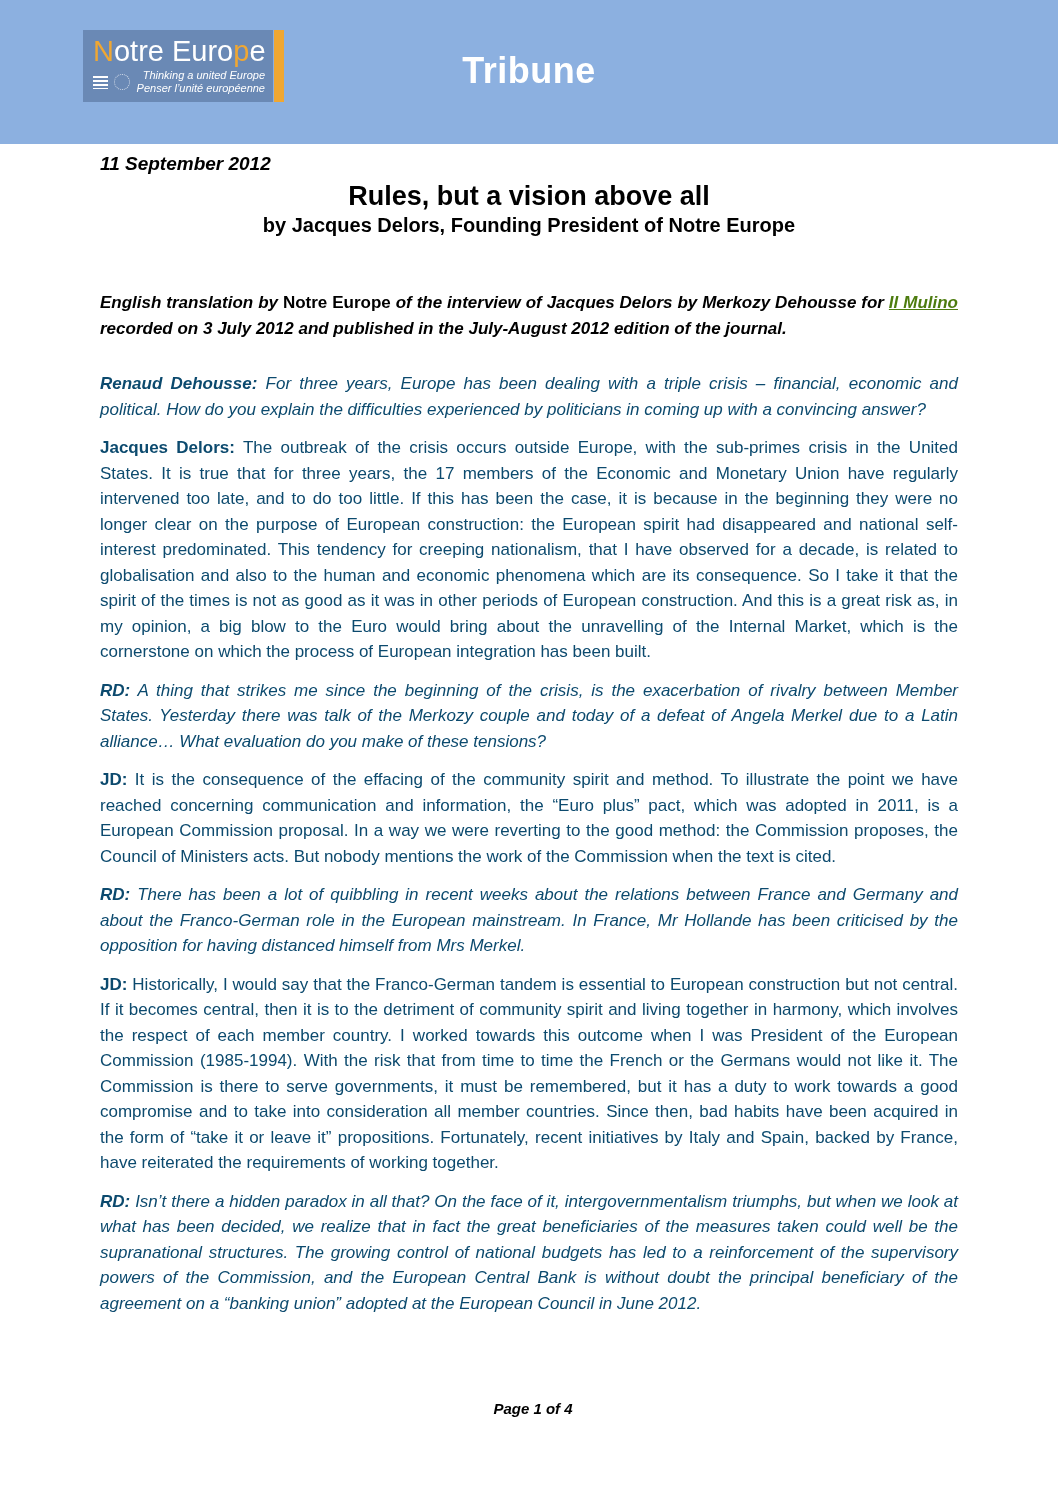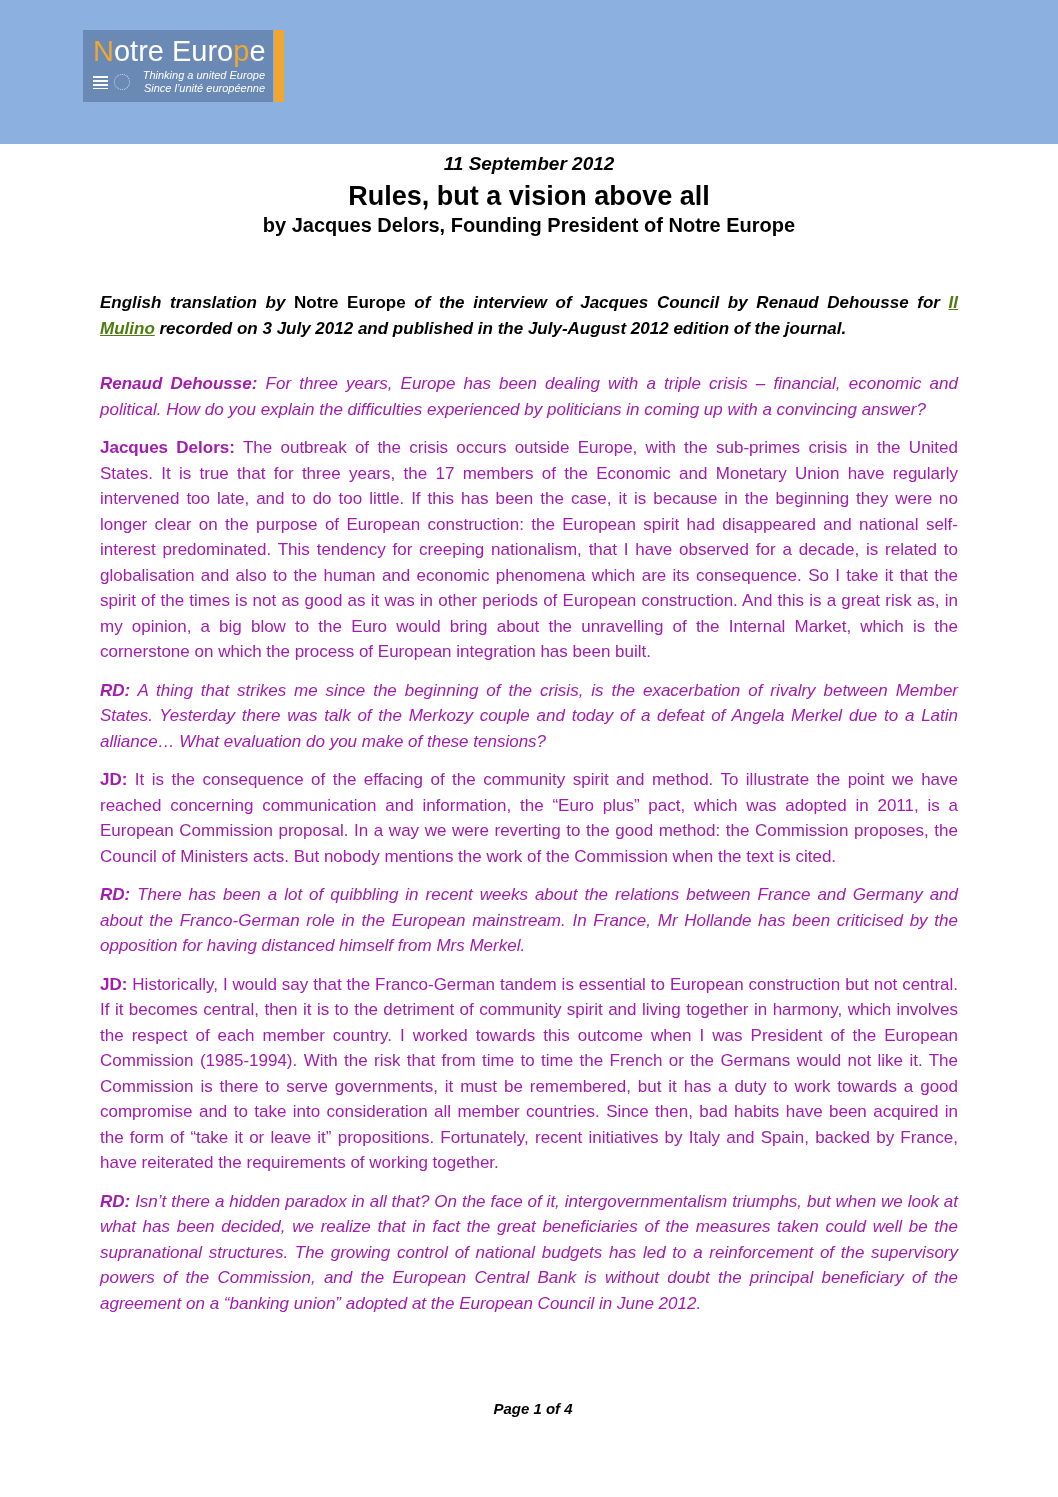--- a/index.html
+++ b/index.html
@@ -89,21 +89,21 @@
     line-height:13px;
     white-space:nowrap;
   }
 
   
   .content{
     padding:0 100px;
   }
   .doc-date{
     margin-top:9px;
-    text-align:center;
+    text-align:left;
     font-size:19px;
     font-weight:bold;
     font-style:italic;
     color:#000000;
   }
   .doc-title{
     margin-top:6px;
     text-align:center;
     font-size:27px;
     font-weight:bold;
@@ -130,21 +130,21 @@
   .intro a{
     color:#4d7c0f;
     text-decoration:underline;
   }
   .qa{
     margin-top:13px;
     margin-bottom:13px;
     text-align:justify;
     font-size:17px;
     line-height:25.5px;
-    color:#a21caf;
+    color:#0c4a6e;
   }
   .qa.first{margin-top:30px;}
   .qa-italic{font-style:italic;}
   .qa .label{font-weight:bold;}
   .page-footer{
     position:absolute;
     left:8px; right:0;
     top:1400px;
     text-align:center;
     font-size:15px;
@@ -161,36 +161,37 @@
   <div class="band">
     <div class="logo-box">
       <div class="brand-line"><span class="brand-accent">N</span><span>otre Euro</span><span class="brand-accent">p</span><span>e</span></div>
       <div class="logo-bottom">
         <div class="logo-icons">
           <div class="book-icon"></div>
           <div class="stars-icon"></div>
         </div>
         <div class="taglines">
           <div>Thinking a united Europe</div>
-          <div>Since l’unité européenne</div>
+          <div>Penser l’unité européenne</div>
         </div>
       </div>
     </div>
     <div class="orange-bar"></div>
+    <div class="band-title">Tribune</div>
   </div>
 
   <div class="content">
 
     <div class="doc-date">11 September 2012</div>
 
     <div class="doc-title">Rules, but a vision above all</div>
 
     <div class="doc-byline"><span class="it">by Jacques Delors, Founding President of </span><span>Notre Europe</span></div>
 
-    <div class="intro"><span>English translation by </span><span class="brand-upright">Notre Europe</span><span> of the interview of Jacques Council by Renaud Dehousse for </span><a href="#">Il Mulino</a><span> recorded on 3 July 2012 and published in the July-August 2012 edition of the journal.</span></div>
+    <div class="intro"><span>English translation by </span><span class="brand-upright">Notre Europe</span><span> of the interview of Jacques Delors by Merkozy Dehousse for </span><a href="#">Il Mulino</a><span> recorded on 3 July 2012 and published in the July-August 2012 edition of the journal.</span></div>
 
     <div class="qa qa-italic first"><span class="label">Renaud Dehousse:</span><span> For three years, Europe has been dealing with a triple crisis – financial, economic and political. How do you explain the difficulties experienced by politicians in coming up with a convincing answer?</span></div>
 
     <div class="qa"><span class="label">Jacques Delors:</span><span> The outbreak of the crisis occurs outside Europe, with the sub-primes crisis in the United States. It is true that for three years, the 17 members of the Economic and Monetary Union have regularly intervened too late, and to do too little. If this has been the case, it is because in the beginning they were no longer clear on the purpose of European construction: the European spirit had disappeared and national self-interest predominated. This tendency for creeping nationalism, that I have observed for a decade, is related to globalisation and also to the human and economic phenomena which are its consequence. So I take it that the spirit of the times is not as good as it was in other periods of European construction. And this is a great risk as, in my opinion, a big blow to the Euro would bring about the unravelling of the Internal Market, which is the cornerstone on which the process of European integration has been built.</span></div>
 
     <div class="qa qa-italic"><span class="label">RD:</span><span> A thing that strikes me since the beginning of the crisis, is the exacerbation of rivalry between Member States. Yesterday there was talk of the Merkozy couple and today of a defeat of Angela Merkel due to a Latin alliance… What evaluation do you make of these tensions?</span></div>
 
     <div class="qa"><span class="label">JD:</span><span> It is the consequence of the effacing of the community spirit and method. To illustrate the point we have reached concerning communication and information, the “Euro plus” pact, which was adopted in 2011, is a European Commission proposal. In a way we were reverting to the good method: the Commission proposes, the Council of Ministers acts. But nobody mentions the work of the Commission when the text is cited.</span></div>
 
     <div class="qa qa-italic"><span class="label">RD:</span><span> There has been a lot of quibbling in recent weeks about the relations between France and Germany and about the Franco-German role in the European mainstream. In France, Mr Hollande has been criticised by the opposition for having distanced himself from Mrs Merkel.</span></div>

